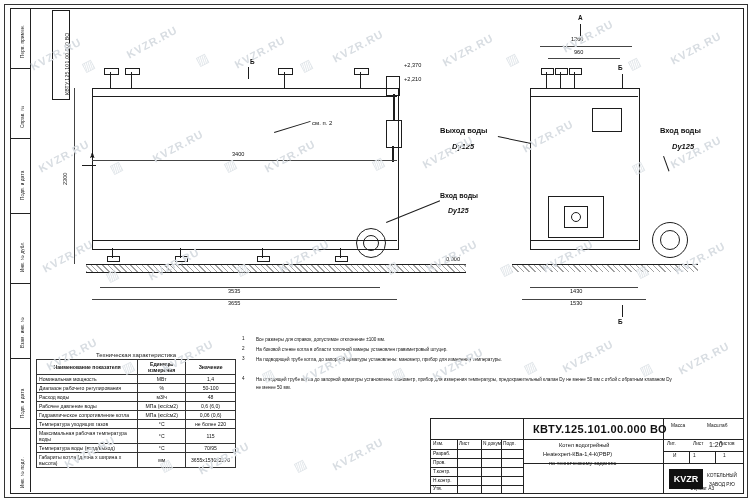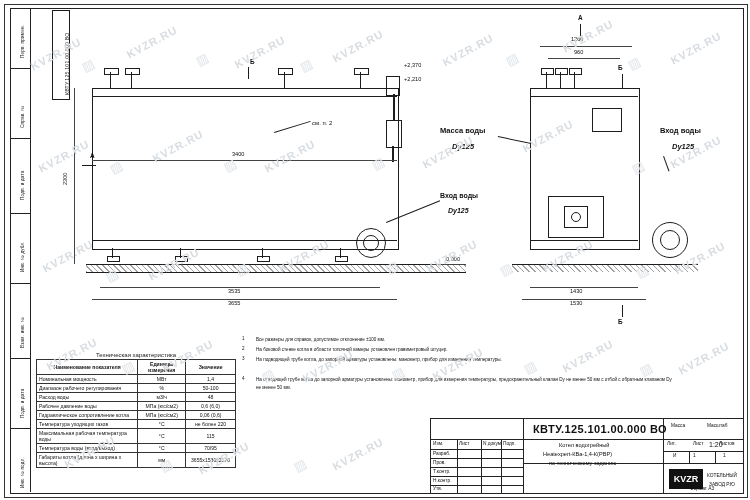--- a/index.html
+++ b/index.html
@@ -161,21 +161,21 @@
   <div class="dline h thin" style="left:530px;top:287px;width:108px;height:.7px;"></div>
   <div class="dimtxt" style="left:570px;top:288px;">1430</div>
   <div class="dline h thin" style="left:522px;top:299px;width:124px;height:.7px;"></div>
   <div class="dimtxt" style="left:570px;top:300px;">1530</div>
 
   <div class="tag" style="left:618px;top:64px;">Б</div>
   <div class="tag" style="left:618px;top:318px;">Б</div>
   <div class="dline v" style="left:622px;top:74px;width:.7px;height:14px;"></div>
   <div class="dline v" style="left:622px;top:305px;width:.7px;height:12px;"></div>
 
-  <div class="cap b" style="left:440px;top:126px;font-size:7.5px;">Масса воды</div>
+  <div class="cap b" style="left:440px;top:126px;font-size:7.5px;">Выход воды</div>
   <div class="cap b" style="left:452px;top:142px;font-size:7.5px;font-style:italic;">Dy125</div>
   <div class="dline" style="left:498px;top:136px;width:34px;height:.8px;transform:rotate(12deg);transform-origin:left top;"></div>
 
   <div class="cap b" style="left:660px;top:126px;font-size:7.5px;">Вход воды</div>
   <div class="cap b" style="left:672px;top:142px;font-size:7.5px;font-style:italic;">Dy125</div>
   <div class="dline" style="left:664px;top:156px;width:16px;height:.8px;transform:rotate(70deg);transform-origin:left top;"></div>
 
   <div style="position:absolute;left:242px;top:336px;">
     <div style="position:relative;">
       <div class="notenum" style="left:0;top:0;">1</div>

